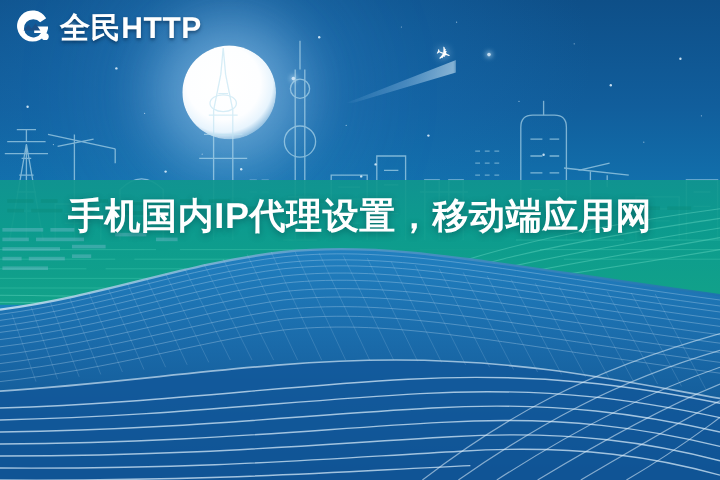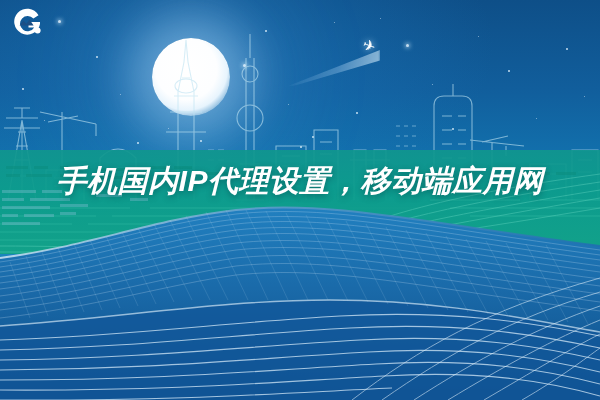--- a/index.html
+++ b/index.html
@@ -65,21 +65,20 @@
     color:#ffffff;font-weight:bold;font-size:25px;letter-spacing:.5px;line-height:1;
     text-shadow:0 1px 3px rgba(0,30,60,.55);white-space:nowrap;
   }
 
   
   .title{
     position:absolute;left:26px;top:160px;width:548px;
     text-align:center;color:#ffffff;font-weight:bold;
     font-size:30px;line-height:41px;letter-spacing:.5px;
     text-shadow:0 2px 6px rgba(0,50,60,.45);
-    font-style:italic;
   }
 </style>
 </head>
 <body>
 
 <div id="banner">
 
   <div class="sky"></div>
   <div class="sky-vignette"></div>
 
@@ -315,19 +314,20 @@
       <rect x="130" y="48" width="18" height="3"></rect>
     </g>
   </svg>
 
   <div class="logo">
     <svg class="logo-mark" viewBox="0 0 34 34">
       <path d="M28.5 8.2 A13 13 0 1 0 30 17 L30 15 L18.5 15 L18.5 20.4 L24.2 20.4 A7.6 7.6 0 1 1 23.4 11.6 Z" fill="#ffffff"></path>
       <path d="M9.6 18.4 L13.4 13.6 L16.4 16.8 L19.6 12.4 L23.6 18.4 Z" fill="#1b4f86"></path>
       <circle cx="27.6" cy="23.4" r="3" fill="#ffffff"></circle>
     </svg>
+    <div class="logo-text">全民HTTP</div>
   </div>
 
   <div class="title">
     <div>手机国内IP代理设置，移动端应用网</div>
   </div>
 
 </div>
 
 </body></html>

